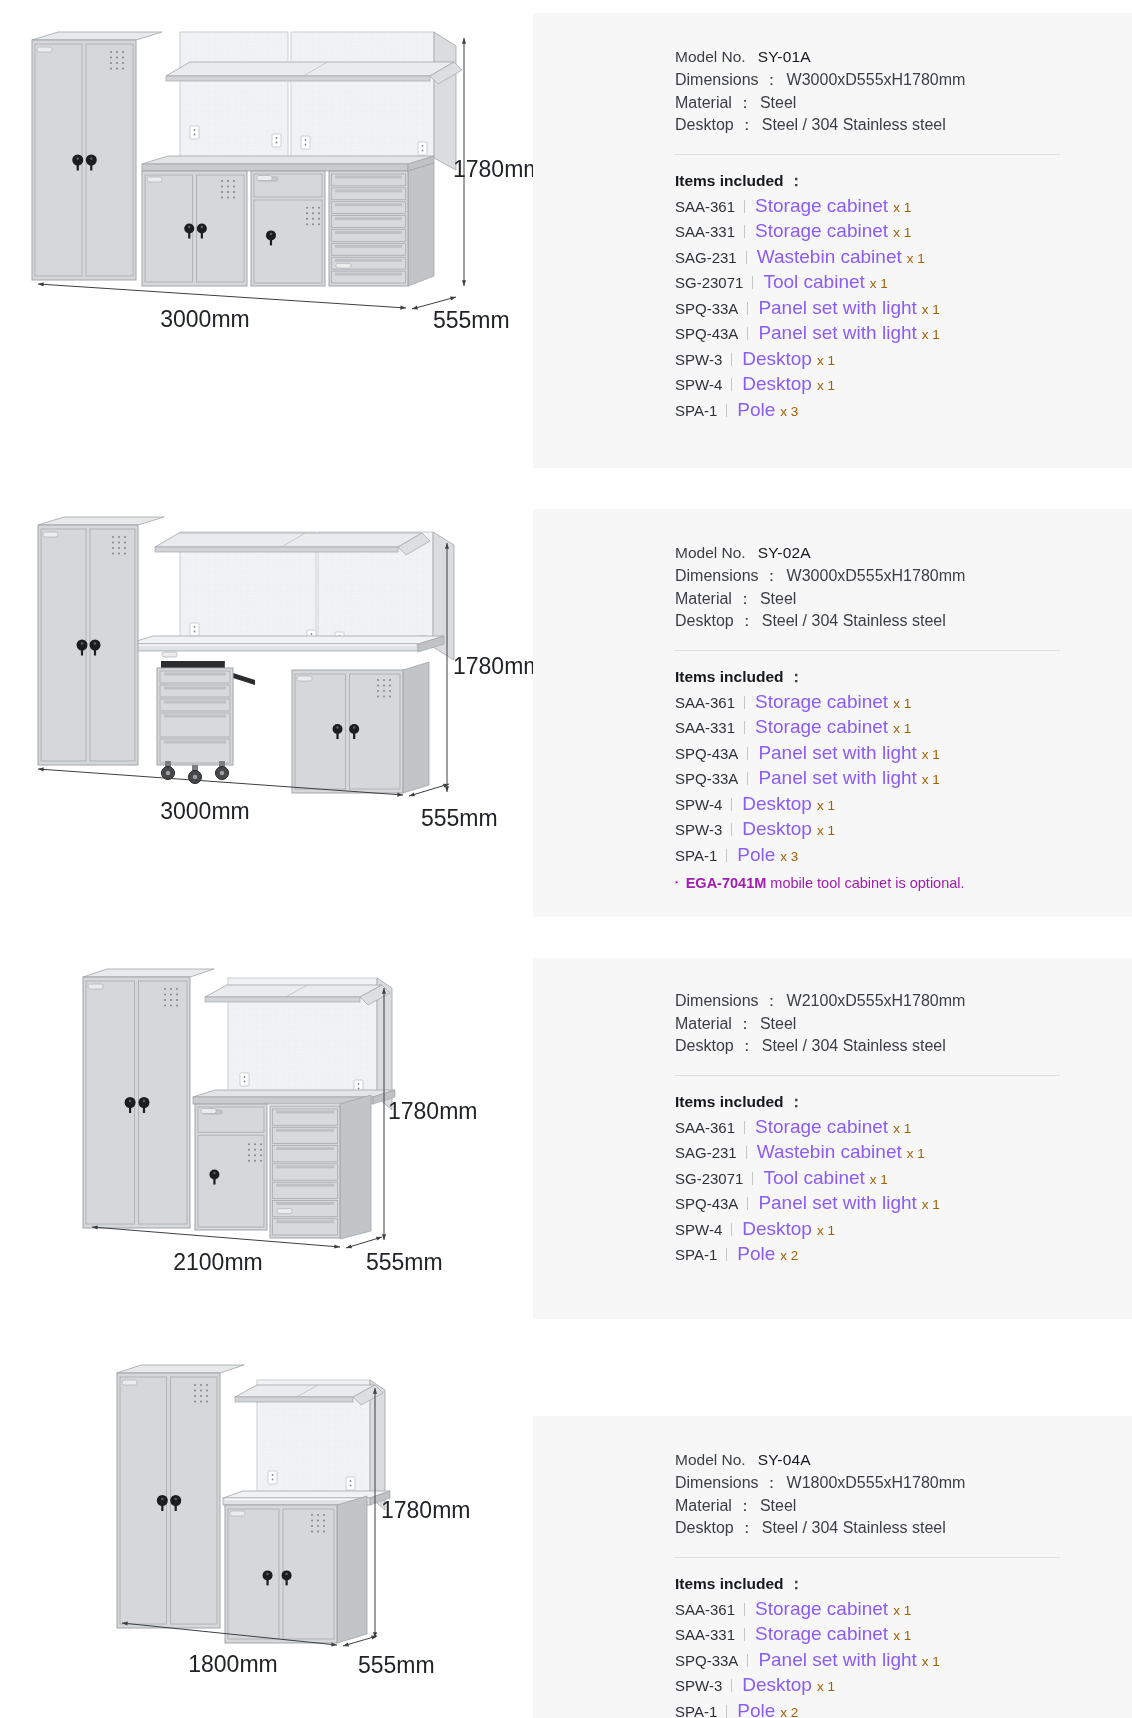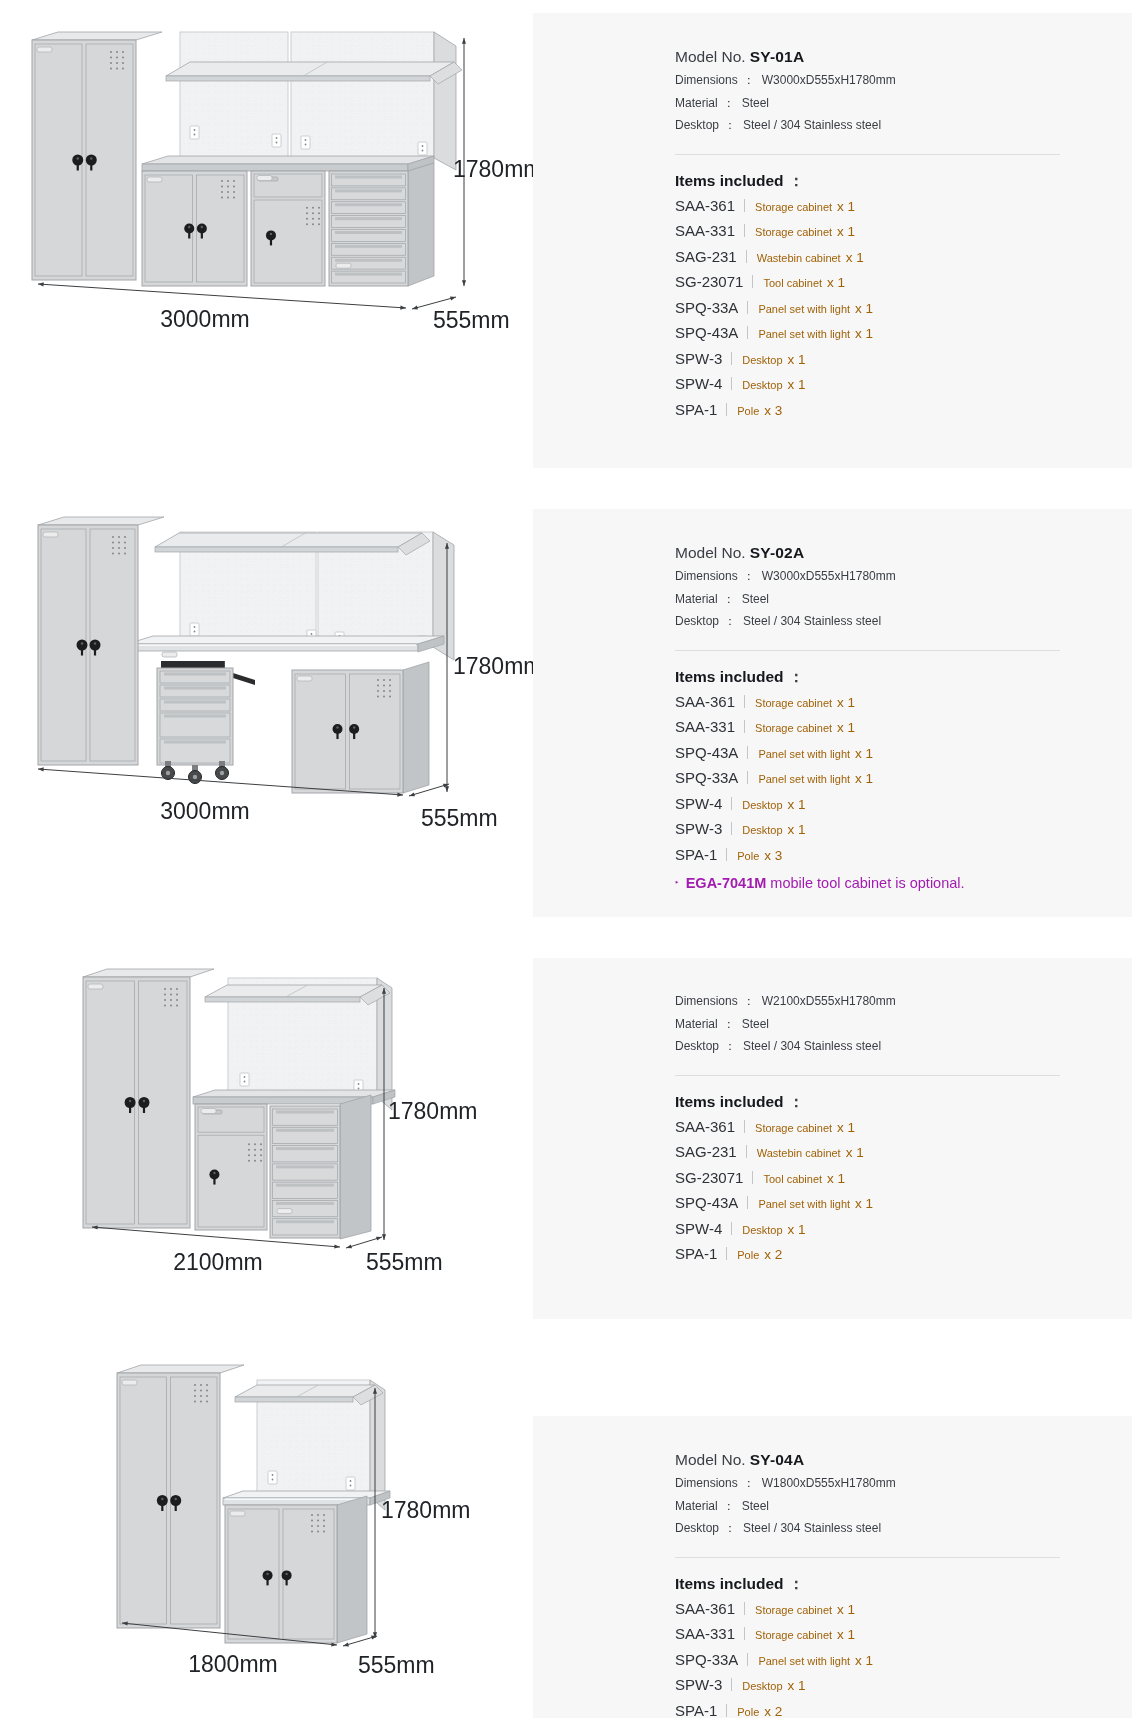--- a/index.html
+++ b/index.html
@@ -7,28 +7,28 @@
     width:1132px;height:1718px;position:relative;background:#ffffff;
     font-family:"Liberation Sans",sans-serif;overflow:hidden;
   }
   .spec-panel{position:absolute;left:533px;width:599px;background:#f7f7f8;}
   #panel0{top:13px;height:455px}
   #panel1{top:509px;height:408px}
   #panel2{top:958px;height:361px}
   #panel3{top:1416px;height:333px}
   .spec-content{padding:32px 0 0 142px;}
   .model-line{font-size:15.5px;color:#3a3e44;line-height:24px;}
-  .model-no{font-weight:bold;color:#15181c;margin-left:4px;letter-spacing:.2px;}
-  .spec-line{font-size:12px;color:#3a3e44;line-height:22.5px;}
+  .model-no{font-weight:normal;color:#15181c;margin-left:12px;letter-spacing:.2px;}
+  .spec-line{font-size:16px;color:#3a3e44;line-height:22.5px;}
   .colon{margin:0 7px 0 5px;color:#3a3e44;}
   .divider{height:1px;background:#dcdee0;width:385px;margin:17px 0 13px;}
   .items-title{font-size:15.5px;font-weight:bold;color:#15181c;line-height:26px;}
   .item{font-size:15px;color:#2e3237;line-height:23.5px;white-space:nowrap;}
   .item .bar{display:inline-block;width:1px;height:13px;background:#c3c6c9;margin:0 10px 0 9px;vertical-align:-1px;}
-  .item .desc{font-size:11px;color:#a16207;text-align:right;}
+  .item .desc{font-size:19px;color:#8b5cf6;text-align:right;}
   .item .qty{font-size:13.5px;color:#a16207;margin-left:5px;}
   .note{font-size:14.5px;color:#a21caf;line-height:25px;margin-top:2px;white-space:nowrap;}
   .note .bullet{font-size:10px;margin-right:7px;vertical-align:2px;}
   .note .ncode{font-weight:bold;}
   .illus{position:absolute;}
   .illus svg{position:absolute;left:0;top:0;}
   #illus0{left:18px;top:18px;width:500px;height:316px}
   #illus1{left:18px;top:492px;width:500px;height:338px}
   #illus2{left:40px;top:948px;width:460px;height:338px}
   #illus3{left:60px;top:1348px;width:440px;height:348px}

